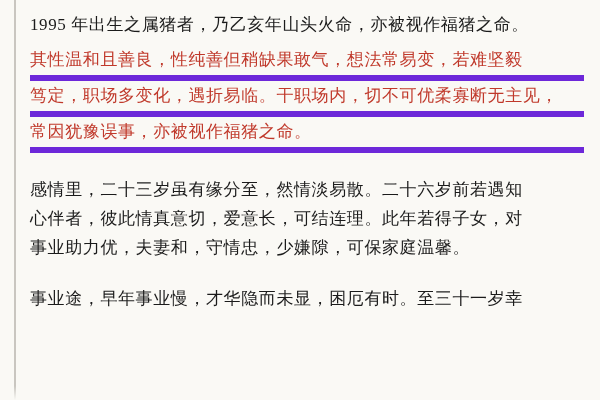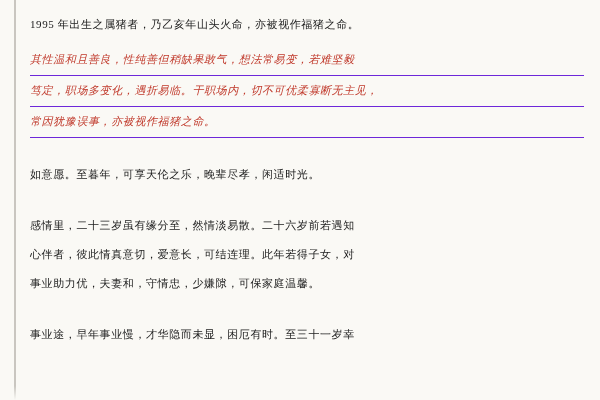--- a/index.html
+++ b/index.html
@@ -24,44 +24,43 @@
   }
   .left-rule {
     position: absolute;
     left: 14px;
     top: 0;
     width: 2px;
     height: 400px;
     background: #c9c6c0;
   }
   .para {
-    font-size: 11px;
+    font-size: 17px;
     line-height: 29px;
     color: #1b1b1b;
     letter-spacing: 0.6px;
     text-align: justify;
     margin: 0;
   }
   .para.spaced {
     margin-top: 22px;
   }
   .line {
     display: block;
     white-space: nowrap;
   }
   .highlight {
     color: #c0392b;
   }
   .highlight .line {
-    border-bottom: 1px solid #6d28d9;
+    border-bottom: 6px solid #6d28d9;
     padding-bottom: 1px;
     display: inline-block;
     width: 100%;
     box-sizing: border-box;
-    font-style: italic;
   }
   .block-red {
     margin-top: 6px;
   }
   .fade-bottom {
     position: absolute;
     left: 0;
     bottom: 0;
     width: 600px;
     height: 14px;
@@ -80,21 +79,20 @@
     <span class="line">1995 年出生之属猪者，乃乙亥年山头火命，亦被视作福猪之命。</span>
   </p>
 
   <p class="para highlight block-red">
     <span class="line">其性温和且善良，性纯善但稍缺果敢气，想法常易变，若难坚毅</span>
     <span class="line">笃定，职场多变化，遇折易临。干职场内，切不可优柔寡断无主见，</span>
     <span class="line">常因犹豫误事，亦被视作福猪之命。</span>
   </p>
 
   <p class="para spaced">
-    <span class="line">如意愿。至暮年，可享天伦之乐，晚辈尽孝，闲适时光。</span>
   </p>
 
   <p class="para spaced">
     <span class="line">感情里，二十三岁虽有缘分至，然情淡易散。二十六岁前若遇知</span>
     <span class="line">心伴者，彼此情真意切，爱意长，可结连理。此年若得子女，对</span>
     <span class="line">事业助力优，夫妻和，守情忠，少嫌隙，可保家庭温馨。</span>
   </p>
 
   <p class="para spaced">
     <span class="line">事业途，早年事业慢，才华隐而未显，困厄有时。至三十一岁幸</span>

